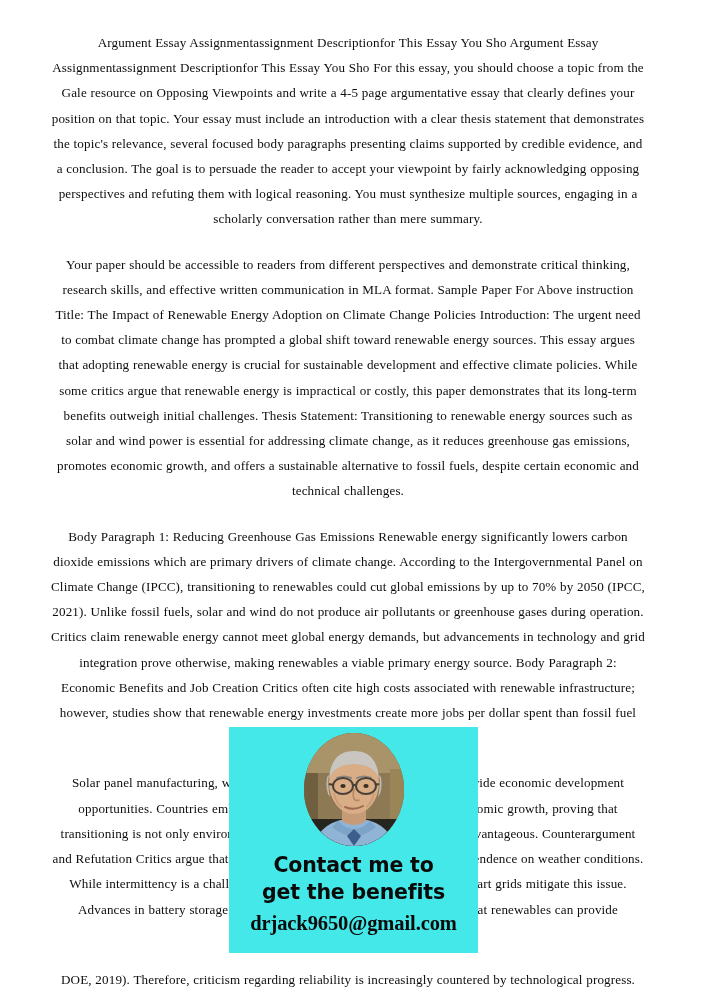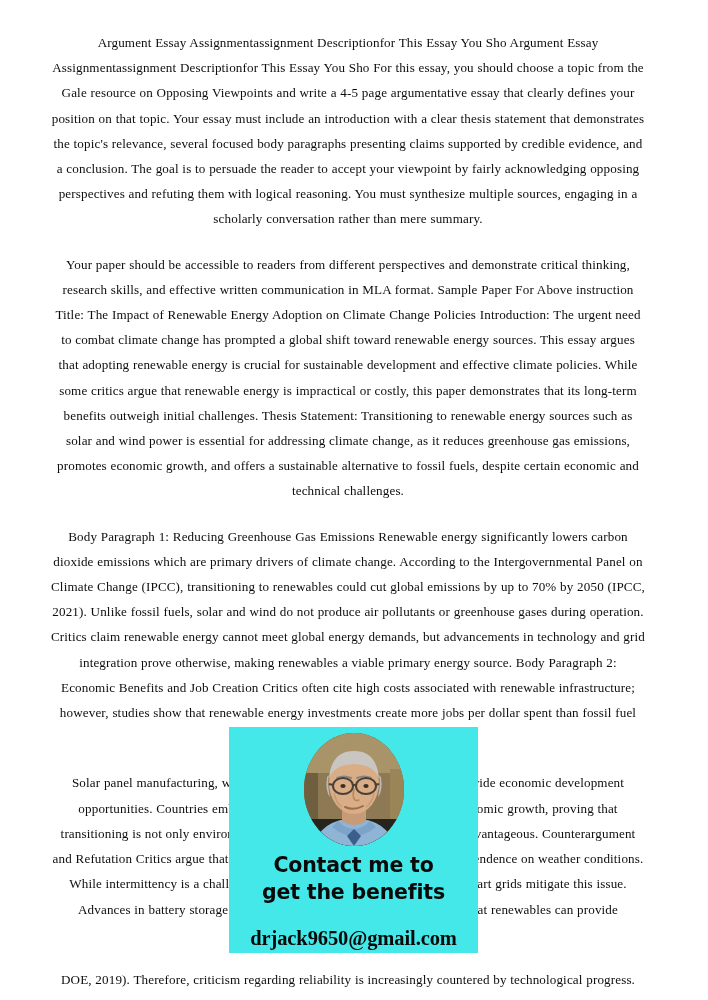--- a/index.html
+++ b/index.html
@@ -69,21 +69,21 @@
   }
   .overlay-line {
     font-family: "DejaVu Sans", "Liberation Sans", sans-serif;
     font-weight: 700;
     font-size: 20.5px;
     line-height: 27px;
     color: #0a0a0a;
     letter-spacing: -0.2px;
   }
   .overlay-email {
-    margin-top: 20px;
+    margin-top: 5px;
     font-family: "Liberation Serif", "DejaVu Serif", serif;
     font-weight: 700;
     font-size: 20.5px;
     line-height: 24px;
     color: #0a0a0a;
     text-align: center;
     width: 100%;
     letter-spacing: -0.1px;
   }
 </style>

